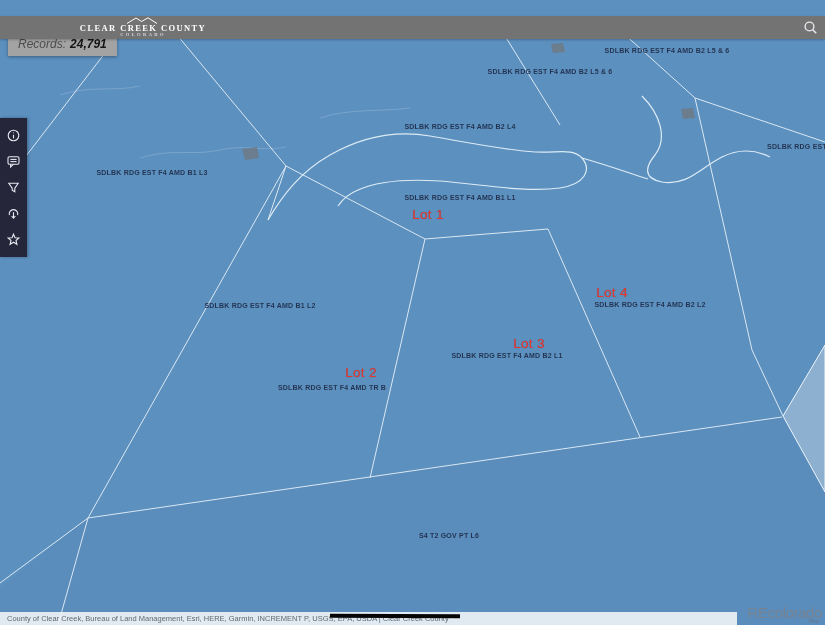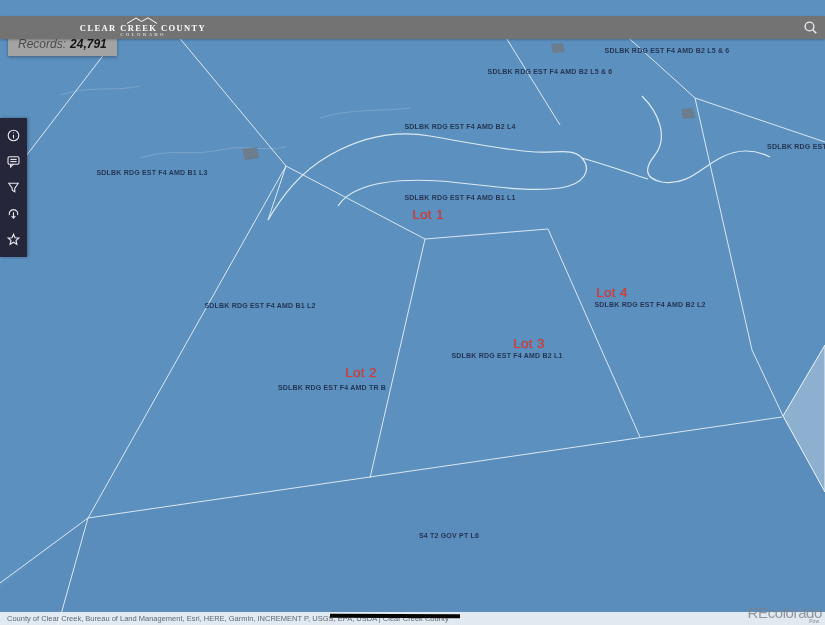--- a/index.html
+++ b/index.html
@@ -53,21 +53,21 @@
   #toolbar{
     position:absolute;left:0;top:118px;width:27px;height:139px;z-index:5;
     background:#26263a;display:flex;flex-direction:column;align-items:center;
     justify-content:space-around;padding:5px 0;box-sizing:border-box;
     box-shadow:1px 0 3px rgba(0,0,0,.3);
   }
   .tool-btn{width:20px;height:20px;display:flex;align-items:center;justify-content:center;cursor:pointer;}
   .tool-btn svg{display:block;}
   
   #attribution{
-    position:absolute;left:0;bottom:0;width:825px;height:13px;z-index:6;
+    position:absolute;left:0;bottom:0;width:737px;height:13px;z-index:6;
     background:rgba(244,246,248,.88);color:#5f6a72;font-size:7.5px;
     line-height:13px;padding-left:7px;box-sizing:border-box;white-space:nowrap;
   }
   #redaction{
     position:absolute;left:330px;top:614px;width:130px;height:4px;z-index:7;
     background:#050505;transform:rotate(.3deg);
   }
   #watermark{
     position:absolute;right:3px;bottom:5px;z-index:7;
     font-size:15px;font-weight:400;letter-spacing:-.4px;

